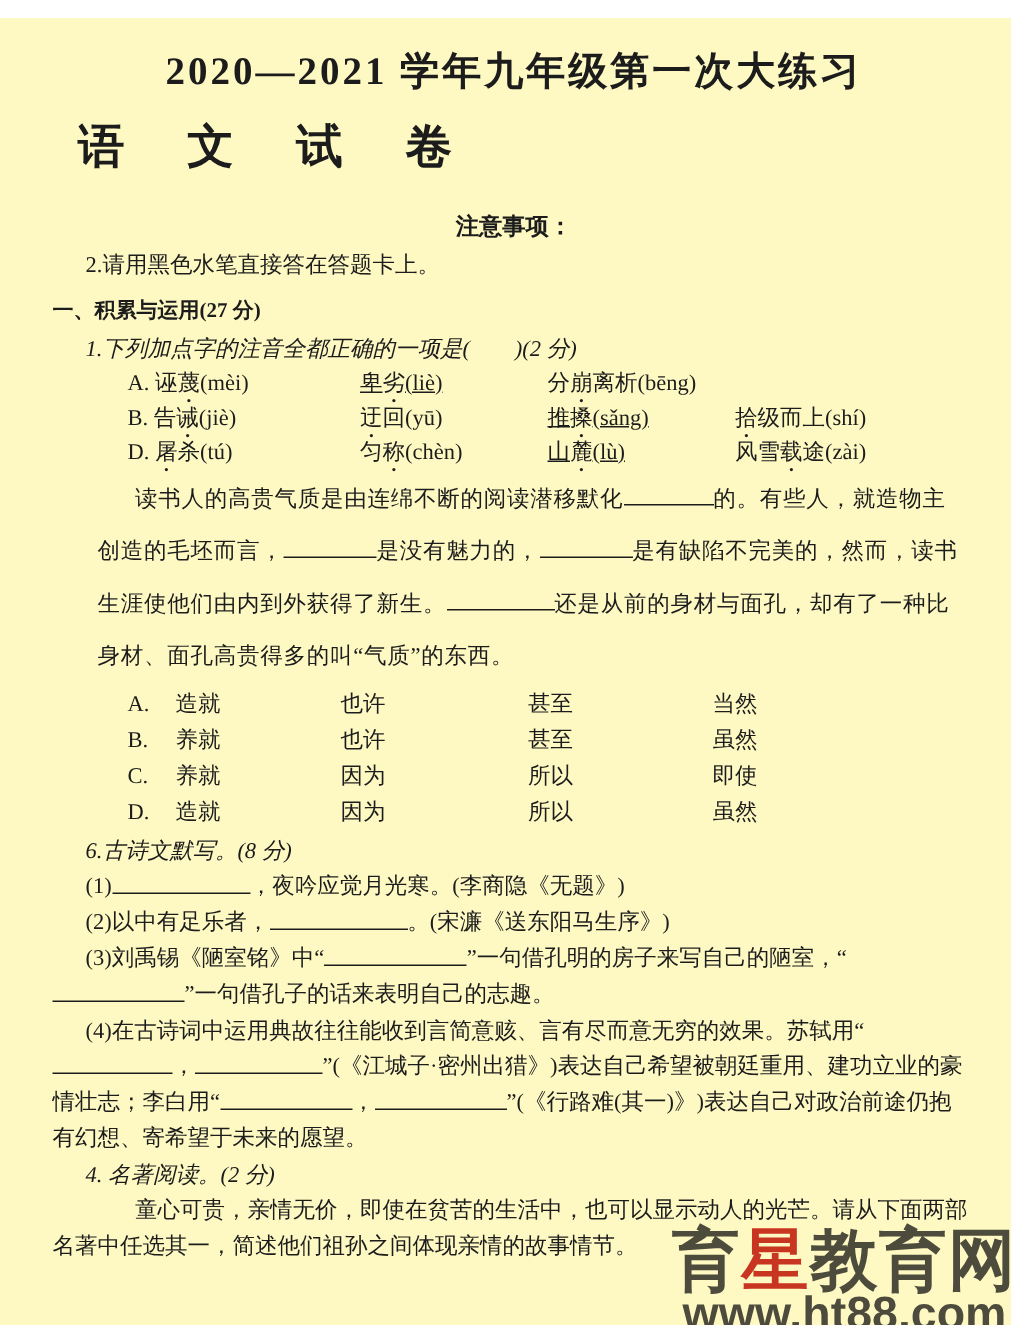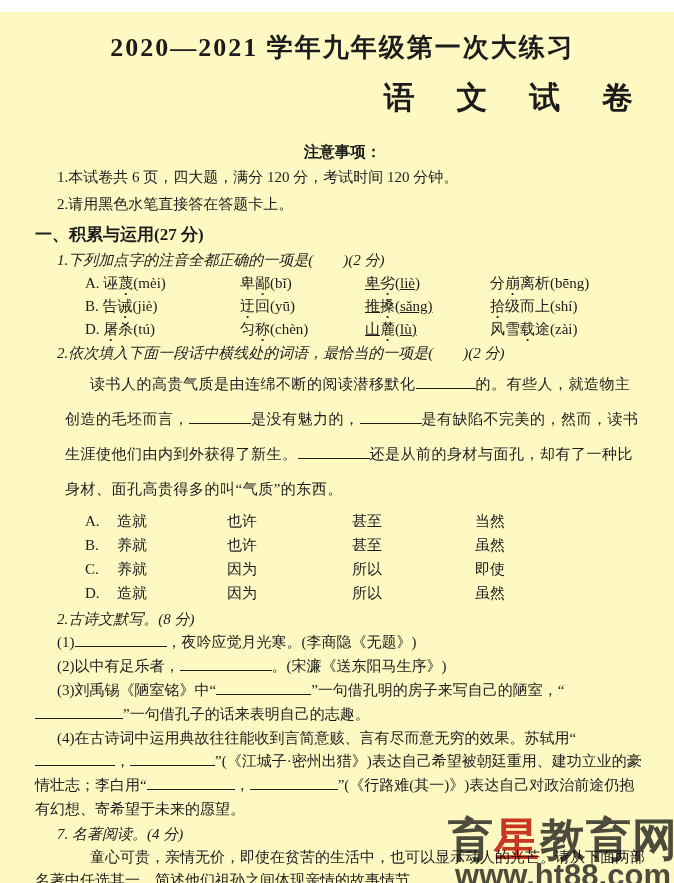--- a/index.html
+++ b/index.html
@@ -13,27 +13,27 @@
     color:#1c1c1c;
     font-size:15px;
     line-height:23.5px;
   }
   .content{padding:14px 24px 0 35px;}
   .title1{
     text-align:center;font-size:26px;font-weight:bold;
     letter-spacing:2px;margin:6px 0 0 0;line-height:32px;
   }
   .title2{
-    text-align:right;font-size:31px;font-weight:bold;
+    text-align:left;font-size:31px;font-weight:bold;
     letter-spacing:17px;margin:14px 0 0 0;line-height:40px;text-indent:17px;
   }
   .notice{margin-top:22px;}
   .notice-heading{font-weight:bold;font-size:15.5px;text-align:center;}
   .notice-item{margin-left:22px;line-height:27px;}
-  .section-heading{font-weight:bold;font-size:17px;margin-top:4px;line-height:26px;}
+  .section-heading{font-weight:bold;font-size:14px;margin-top:4px;line-height:26px;}
   .stem{margin-left:22px;line-height:24px;font-style:italic;}
   .pinyin-table{margin-left:50px;}
   .pinyin-row{display:flex;line-height:23px;}
   .pinyin-cell-0{width:155px;}
   .pinyin-cell-1{width:125px;}
   .pinyin-cell-2{width:125px;text-decoration:underline;}
   .pinyin-cell-3{flex:1;}
   .dot-char{position:relative;display:inline-block;}
   .dot-char::after{
     content:"•";position:absolute;left:50%;bottom:-0.55em;
@@ -82,53 +82,50 @@
 
 <div class="page">
   <div class="content">
 
     <div class="title1">2020—2021 学年九年级第一次大练习</div>
     <div class="title2">语 文 试 卷</div>
 
     <div class="notice">
       <div class="notice-heading">注意事项：</div>
       <div id="notice-items">
-          <div class="notice-item">1.本试卷共 6 页，四大题，满分 120 分，考试时间 120 分钟。</div>
           <div class="notice-item">2.请用黑色水笔直接答在答题卡上。</div>
         </div>
     </div>
 
     <div class="section-heading">一、积累与运用(27 分)</div>
 
     <div>
       <div class="stem">1.下列加点字的注音全都正确的一项是(　　)(2 分)</div>
       <div class="pinyin-table" id="q1-rows">
           <div class="pinyin-row">
             <span class="pinyin-cell-0">A. 诬<span class="dot-char">蔑</span>(mèi)</span>
-            <span class="pinyin-cell-1">卑<span class="dot-char">鄙</span>(bǐ)</span>
             <span class="pinyin-cell-2">卑<span class="dot-char">劣</span>(liè)</span>
             <span class="pinyin-cell-3">分<span class="dot-char">崩</span>离析(bēng)</span>
           </div>
           <div class="pinyin-row">
             <span class="pinyin-cell-0">B. 告<span class="dot-char">诫</span>(jiè)</span>
             <span class="pinyin-cell-1"><span class="dot-char">迂</span>回(yū)</span>
             <span class="pinyin-cell-2">推<span class="dot-char">搡</span>(sǎng)</span>
             <span class="pinyin-cell-3"><span class="dot-char">拾</span>级而上(shí)</span>
           </div>
           <div class="pinyin-row">
             <span class="pinyin-cell-0">D. <span class="dot-char">屠</span>杀(tú)</span>
             <span class="pinyin-cell-1">匀<span class="dot-char">称</span>(chèn)</span>
             <span class="pinyin-cell-2">山<span class="dot-char">麓</span>(lù)</span>
             <span class="pinyin-cell-3">风雪<span class="dot-char">载</span>途(zài)</span>
           </div>
         </div>
     </div>
 
     <div>
-      <div class="stem">2.依次填入下面一段话中横线处的词语，最恰当的一项是(　　)(2 分)</div>
       <div class="passage" id="q2-passage">读书人的高贵气质是由连绵不断的阅读潜移默化<span class="blank" style="width: 60px;"></span>的。有些人，就造物主创造的毛坯而言，<span class="blank" style="width: 62px;"></span>是没有魅力的，<span class="blank" style="width: 62px;"></span>是有缺陷不完美的，然而，读书生涯使他们由内到外获得了新生。<span class="blank" style="width: 72px;"></span>还是从前的身材与面孔，却有了一种比身材、面孔高贵得多的叫“气质”的东西。</div>
       <div class="word-table" id="q2-options">
           <div class="word-row">
             <span class="word-label">A.</span>
             <span class="word-cell-0">造就</span>
             <span class="word-cell-1">也许</span>
             <span class="word-cell-2">甚至</span>
             <span class="word-cell-3">当然</span>
           </div>
           <div class="word-row">
@@ -149,31 +146,31 @@
             <span class="word-label">D.</span>
             <span class="word-cell-0">造就</span>
             <span class="word-cell-1">因为</span>
             <span class="word-cell-2">所以</span>
             <span class="word-cell-3">虽然</span>
           </div>
         </div>
     </div>
 
     <div>
-      <div class="stem">2.古诗文默写。(8 分)</div>
+      <div class="stem">6.古诗文默写。(8 分)</div>
       <div id="q3-items" class="q3-item-wrap">
           <div class="q3-item">(1)<span class="blank" style="width: 92px;"></span>，夜吟应觉月光寒。(李商隐《无题》)</div>
           <div class="q3-item">(2)以中有足乐者，<span class="blank" style="width: 92px;"></span>。(宋濂《送东阳马生序》)</div>
           <div class="q3-item">(3)刘禹锡《陋室铭》中“<span class="blank" style="width: 95px;"></span>”一句借孔明的房子来写自己的陋室，“<span class="blank" style="width: 88px;"></span>”一句借孔子的话来表明自己的志趣。</div>
           <div class="q3-item">(4)在古诗词中运用典故往往能收到言简意赅、言有尽而意无穷的效果。苏轼用“<span class="blank" style="width: 80px;"></span>，<span class="blank" style="width: 85px;"></span>”(《江城子·密州出猎》)表达自己希望被朝廷重用、建功立业的豪情壮志；李白用“<span class="blank" style="width: 88px;"></span>，<span class="blank" style="width: 88px;"></span>”(《行路难(其一)》)表达自己对政治前途仍抱有幻想、寄希望于未来的愿望。</div>
         </div>
     </div>
 
     <div>
-      <div class="stem">7. 名著阅读。(4 分)</div>
+      <div class="stem">4. 名著阅读。(2 分)</div>
       <div class="q4-intro">童心可贵，亲情无价，即使在贫苦的生活中，也可以显示动人的光芒。请从下面两部名著中任选其一，简述他们祖孙之间体现亲情的故事情节。</div>
 
     </div>
 
   </div>
 
   <div class="footer">九年级语文　第 1 页　(共 6 页)</div>
 
   <div class="watermark" style="color: rgb(63, 63, 63);">
     <div class="wm-name"><span>育</span><span id="wm-red" style="color: rgb(197, 39, 27);">星</span><span>教育网</span></div>

